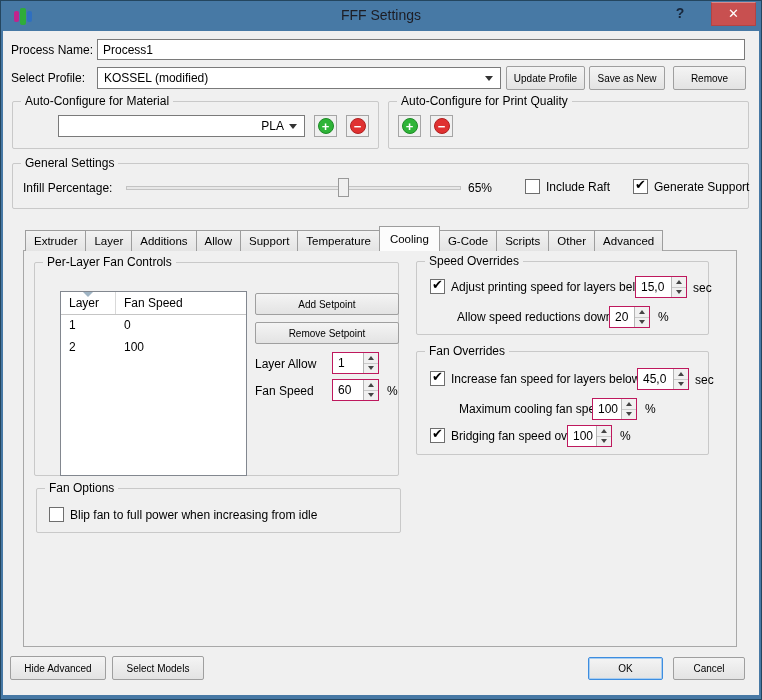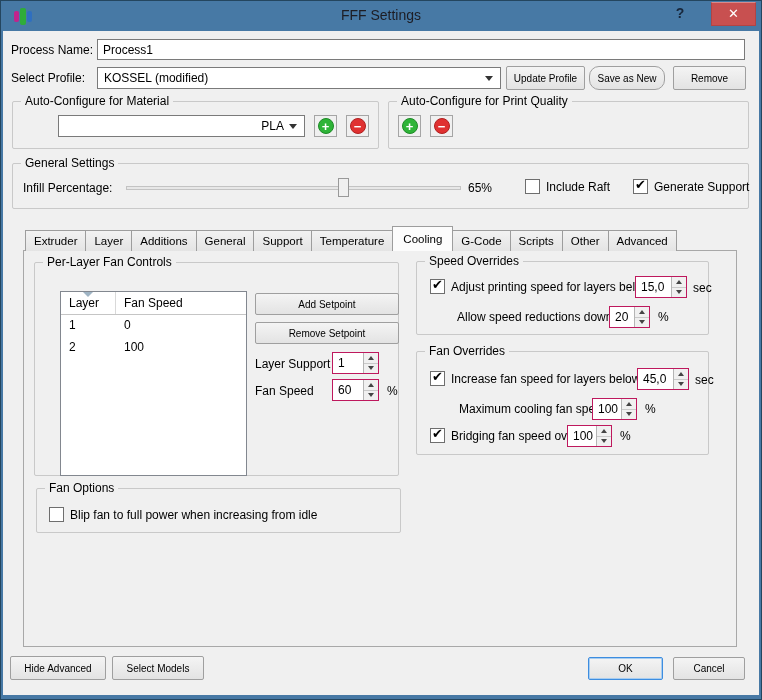--- a/index.html
+++ b/index.html
@@ -80,21 +80,21 @@
   </div>
 
   <div class="content">
 
     <div class="lbl" style="left:8px;top:12px;">Process Name:</div>
     <div class="text-input" style="left:94px;top:8px;width:648px;height:21px;">Process1</div>
 
     <div class="lbl" style="left:8px;top:40px;">Select Profile:</div>
     <div class="combo" style="left:94px;top:36px;width:404px;height:22px;">KOSSEL (modified)</div>
     <div class="btn" style="left:503px;top:35px;width:79px;height:24px;">Update Profile</div>
-    <div class="btn" style="left:586px;top:35px;width:76px;height:24px;border-radius:10px;">Save as New</div>
+    <div class="btn" style="left:586px;top:35px;width:76px;height:24px;">Save as New</div>
     <div class="btn" style="left:670px;top:35px;width:73px;height:24px;">Remove</div>
 
     <div class="group" style="left:9px;top:70px;width:367px;height:48px;padding-left:36px;">
       <div class="group-title">Auto-Configure for Material</div>
       <div class="cfg-row">
         <div class="combo">PLA</div>
         <div class="icon-btn">
             <div class="circ plus">+</div>
           </div>
         <div class="icon-btn">
@@ -130,21 +130,21 @@
       <div class="cb-row" style="left:620px;top:15px;">
         <div class="cb checked"></div>
         <span>Generate Support</span>
       </div>
     </div>
 
     <div class="tab-bar">
         <div class="tab">Extruder</div>
         <div class="tab">Layer</div>
         <div class="tab">Additions</div>
-        <div class="tab">General</div>
+        <div class="tab">Allow</div>
         <div class="tab">Support</div>
         <div class="tab">Temperature</div>
         <div class="tab active">Cooling</div>
         <div class="tab">G-Code</div>
         <div class="tab">Scripts</div>
         <div class="tab">Other</div>
         <div class="tab">Advanced</div>
       </div>
 
     <div class="pane">
@@ -163,21 +163,21 @@
                 <div class="td" style="width: auto;">0</div>
               </div>
               <div class="tr">
                 <div class="td" style="width: 55px;">2</div>
                 <div class="td" style="width: auto;">100</div>
               </div>
             </div>
         </div>
         <div class="btn" style="left:220px;top:30px;width:144px;height:22px;">Add Setpoint</div>
         <div class="btn" style="left:220px;top:59px;width:144px;height:22px;">Remove Setpoint</div>
-        <div class="lbl" style="left:220px;top:94px;">Layer Support</div>
+        <div class="lbl" style="left:220px;top:94px;">Layer Allow</div>
         <div class="spin" style="left:297px;top:89px;">
           <div class="val" style="width:30px;">1</div>
           <div class="btns">
               <div>
                 <i class="tri-up"></i>
               </div>
               <div>
                 <i class="tri-dn"></i>
               </div>
             </div>

